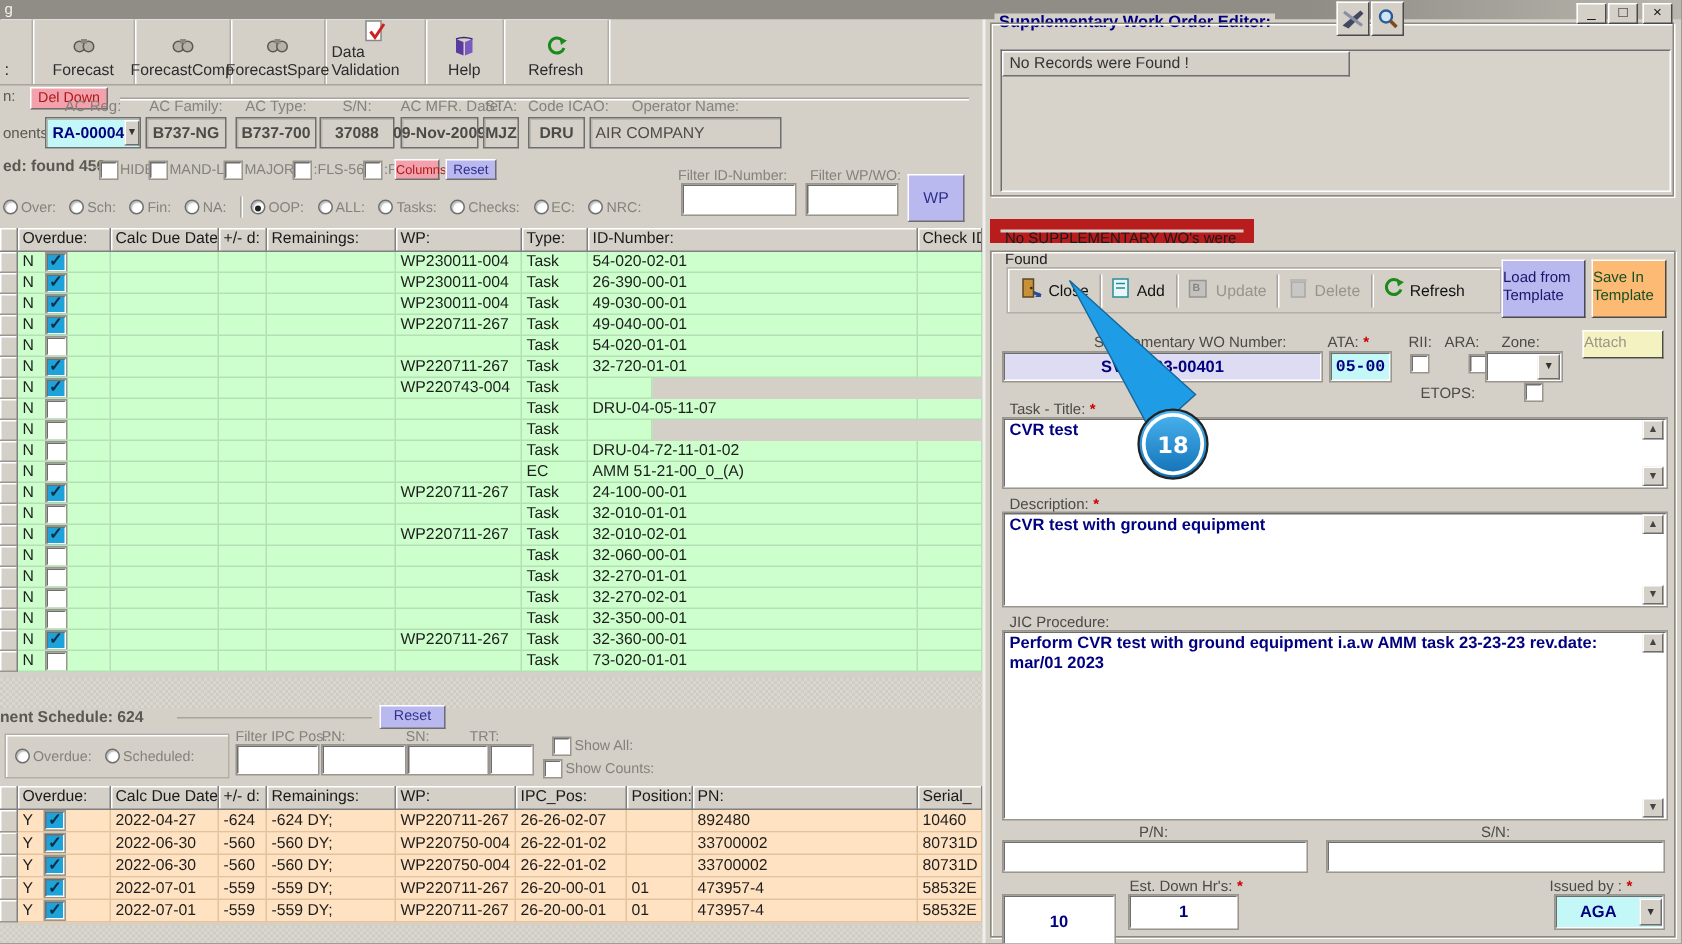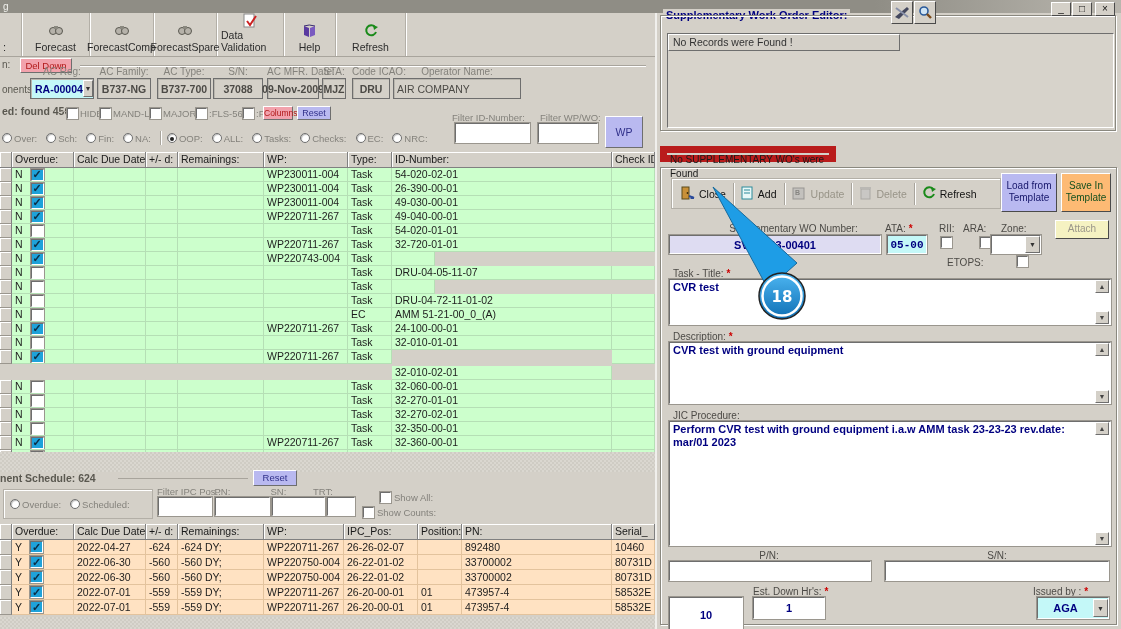--- a/index.html
+++ b/index.html
@@ -71,21 +71,21 @@
   .grouplab{position:absolute;font-weight:bold;color:#000080;font-size:11px;background:#d4d0c8;padding:0 3px;white-space:nowrap;}
   .groupbox{position:absolute;border:1px solid #8a887f;box-shadow:inset 1px 1px 0 #ffffff,1px 1px 0 #ffffff;}
   #woe-list{position:absolute;left:6px;top:17px;width:447px;height:95px;background:#d7d3cb;border:1px solid;border-color:#6e6e6e #fff #fff #6e6e6e;}
   #woe-list-header{position:absolute;left:0;top:0;width:232px;height:17px;background:#d4d0c8;border:1px solid;border-color:#fff #6e6e6e #6e6e6e #fff;font-size:10.5px;line-height:15px;padding-left:4px;color:#333;}
   #wo-status{left:3px;top:133px;width:176px;height:16px;border:7px solid #b91c1c;background:#d4d0c8;font-size:10px;line-height:14px;padding-left:3px;color:#1a1a1a;}
   #editor-box{left:3px;top:154px;width:457px;height:458px;}
   #ed-toolbar{position:absolute;left:10px;top:10px;width:330px;height:31px;border:1px solid #b3afa7;box-shadow:inset 1px 1px 0 #fff;display:flex;align-items:center;padding:0 2px;}
   .edbtn{display:flex;align-items:center;gap:4px;padding:3px 6px;font-size:10.5px;color:#111;}
   .edbtn.disabled{color:#989488;}
   .edsep{width:1px;height:22px;background:#a8a49c;box-shadow:1px 0 0 #fff;margin:0 1px;}
-  .bigbtn{position:absolute;text-align:center;font-size:10px;line-height:12px;padding-top:6px;border:1px solid;border-color:#ffffff #4a4a4a #4a4a4a #ffffff;color:#16166a;}
+  .bigbtn{position:absolute;font-size:10px;line-height:12px;padding-top:6px;border:1px solid;border-color:#ffffff #4a4a4a #4a4a4a #ffffff;color:#16166a;}
   .edlab{position:absolute;font-size:10px;color:#4c4a46;white-space:nowrap;}
   .star{color:#cc0000;font-weight:bold;margin-left:3px;}
   .valbox{position:absolute;display:flex;align-items:center;justify-content:center;font-weight:bold;color:#000080;background:#fff;border:1px solid;border-color:#6e6e6e #ffffff #ffffff #6e6e6e;outline:1px solid #9a968e;font-size:11px;}
   .tarea{position:absolute;background:#ffffff;border:1px solid;border-color:#6e6e6e #ffffff #ffffff #6e6e6e;outline:1px solid #9a968e;font-weight:bold;color:#000080;font-size:11px;padding:1px 18px 1px 3px;line-height:13px;}
   .scrollup,.scrolldown{position:absolute;width:14px;height:13px;background:#d4d0c8;border:1px solid;border-color:#fff #6e6e6e #6e6e6e #fff;font-size:7px;text-align:center;line-height:12px;color:#444;}
   .ddwrap{position:absolute;background:#fff;border:1px solid;border-color:#6e6e6e #ffffff #ffffff #6e6e6e;outline:1px solid #9a968e;display:flex;align-items:center;}
   .ddwrap .ddval{flex:1;text-align:center;font-weight:bold;color:#000080;font-size:11px;}
   
   .winbtn{position:absolute;width:20px;height:14px;background:#d4d0c8;border:1px solid;border-color:#fff #4a4a4a #4a4a4a #fff;text-align:center;line-height:11px;font-size:10px;color:#111;}
   .iconbtn{position:absolute;width:22px;height:23px;background:#d4d0c8;border:1px solid;border-color:#fff #4a4a4a #4a4a4a #fff;display:flex;align-items:center;justify-content:center;}
@@ -479,21 +479,21 @@
         <div class="tcell selcell" style="width: 12px; height: 14px; line-height: 13px;"></div>
         <div class="tcell dcell ovflex" style="width: 62px; height: 14px; line-height: 13px;">
           <span>N</span>
           <span class="cb rowcb checked"></span>
         </div>
         <div class="tcell dcell" style="width: 72px; height: 14px; line-height: 13px;"></div>
         <div class="tcell dcell" style="width: 32px; height: 14px; line-height: 13px;"></div>
         <div class="tcell dcell" style="width: 86px; height: 14px; line-height: 13px;"></div>
         <div class="tcell dcell" style="width: 84px; height: 14px; line-height: 13px;">WP220711-267</div>
         <div class="tcell dcell" style="width: 44px; height: 14px; line-height: 13px;">Task</div>
-        <div class="tcell dcell" style="width: 220px; height: 14px; line-height: 13px; margin-top: 16px;">32-010-02-01</div>
+        <div class="tcell dcell" style="width: 220px; height: 14px; line-height: 13px;">32-010-02-01</div>
         <div class="tcell dcell" style="width: 43px; height: 14px; line-height: 13px;"></div>
       </div>
       <div class="trow grow">
         <div class="tcell selcell" style="width: 12px; height: 14px; line-height: 13px;"></div>
         <div class="tcell dcell ovflex" style="width: 62px; height: 14px; line-height: 13px;">
           <span>N</span>
           <span class="cb rowcb"></span>
         </div>
         <div class="tcell dcell" style="width: 72px; height: 14px; line-height: 13px;"></div>
         <div class="tcell dcell" style="width: 32px; height: 14px; line-height: 13px;"></div>
@@ -591,21 +591,21 @@
     </div>
   <div id="sched-filters">
       <span class="flab2" style="left: 157px; top: 486px;">Filter IPC Pos.:</span>
       <div class="finput" style="left: 158px; top: 497px; width: 54px; height: 19px;"></div>
       <span class="flab2" style="left: 214.5px; top: 486px;">PN:</span>
       <div class="finput" style="left: 215px; top: 497px; width: 55px; height: 19px;"></div>
       <span class="flab2" style="left: 270.5px; top: 486px;">SN:</span>
       <div class="finput" style="left: 272px; top: 497px; width: 53px; height: 19px;"></div>
       <span class="flab2" style="left: 313px; top: 486px;">TRT:</span>
       <div class="finput" style="left: 327px; top: 497px; width: 28px; height: 19px;"></div>
-      <div class="scb" style="left: 380px; top: 492px;">
+      <div class="scb" style="left: 369px; top: 492px;">
         <span class="cb"></span>
         <span>Show All:</span>
       </div>
       <div class="scb" style="left: 363px; top: 507px;">
         <span class="cb"></span>
         <span>Show Counts:</span>
       </div>
     </div>
 
   <div id="bottom-table" class="ttable" style="top:524px;width:655px;">

